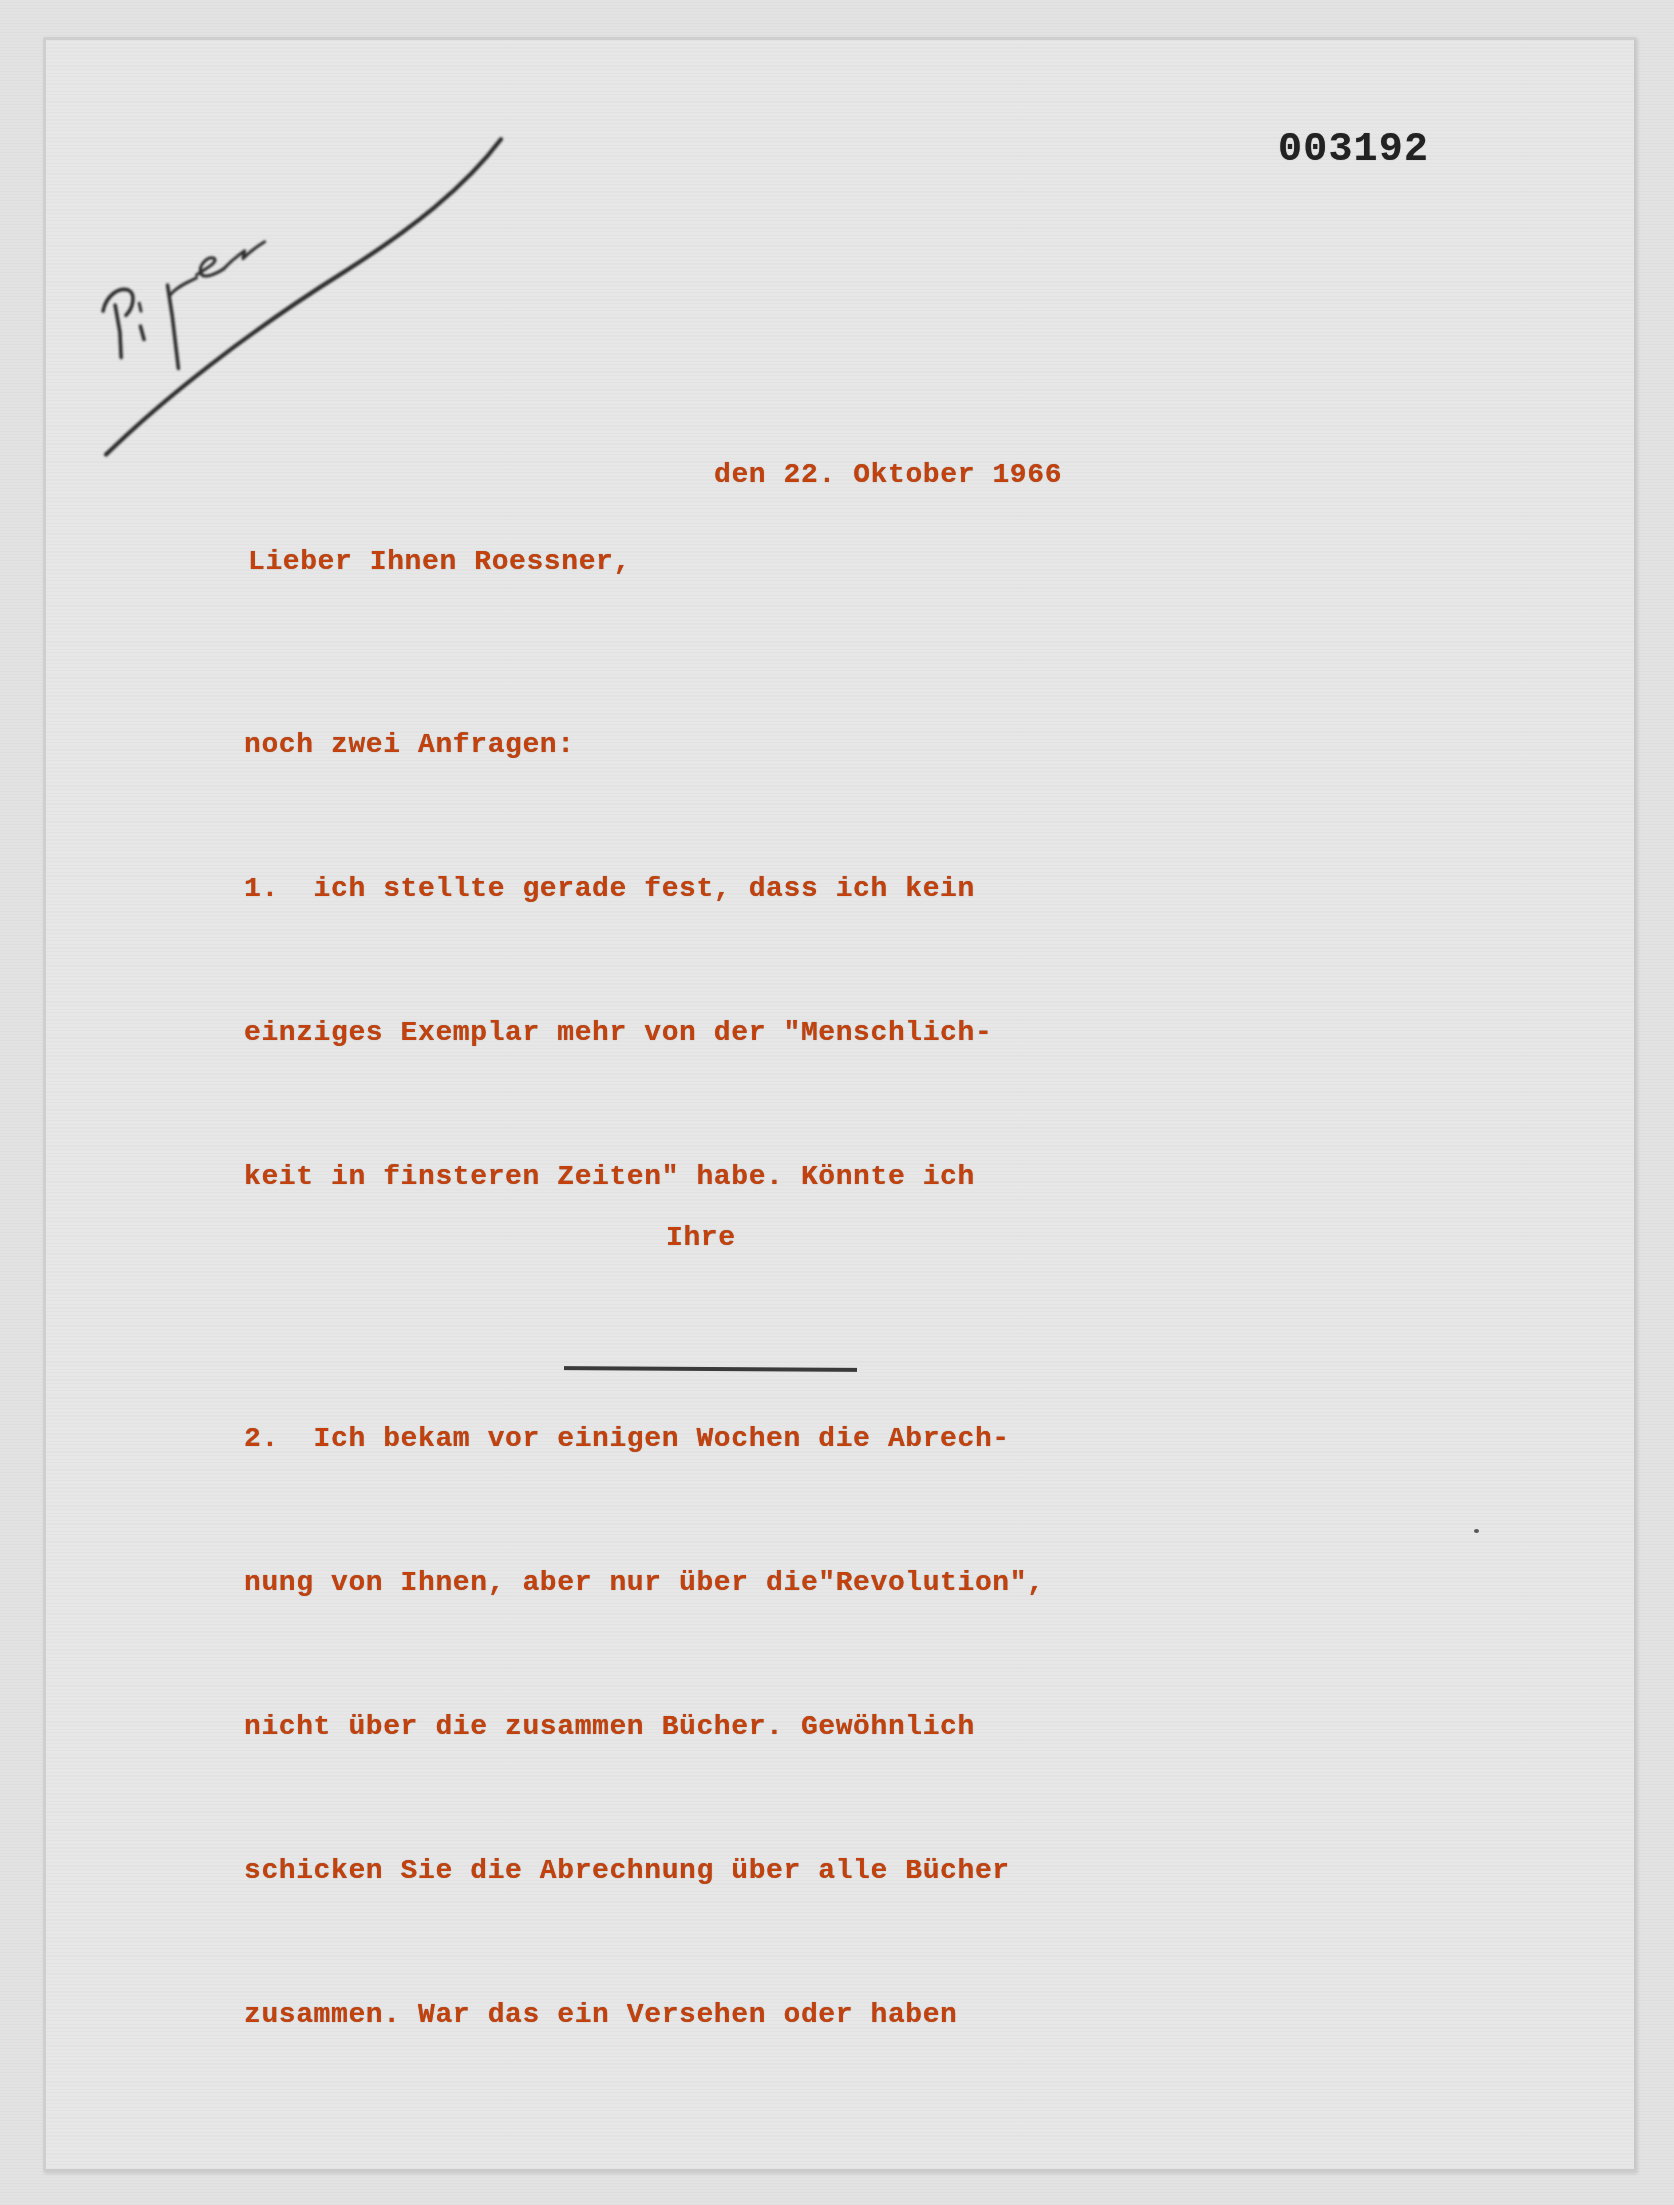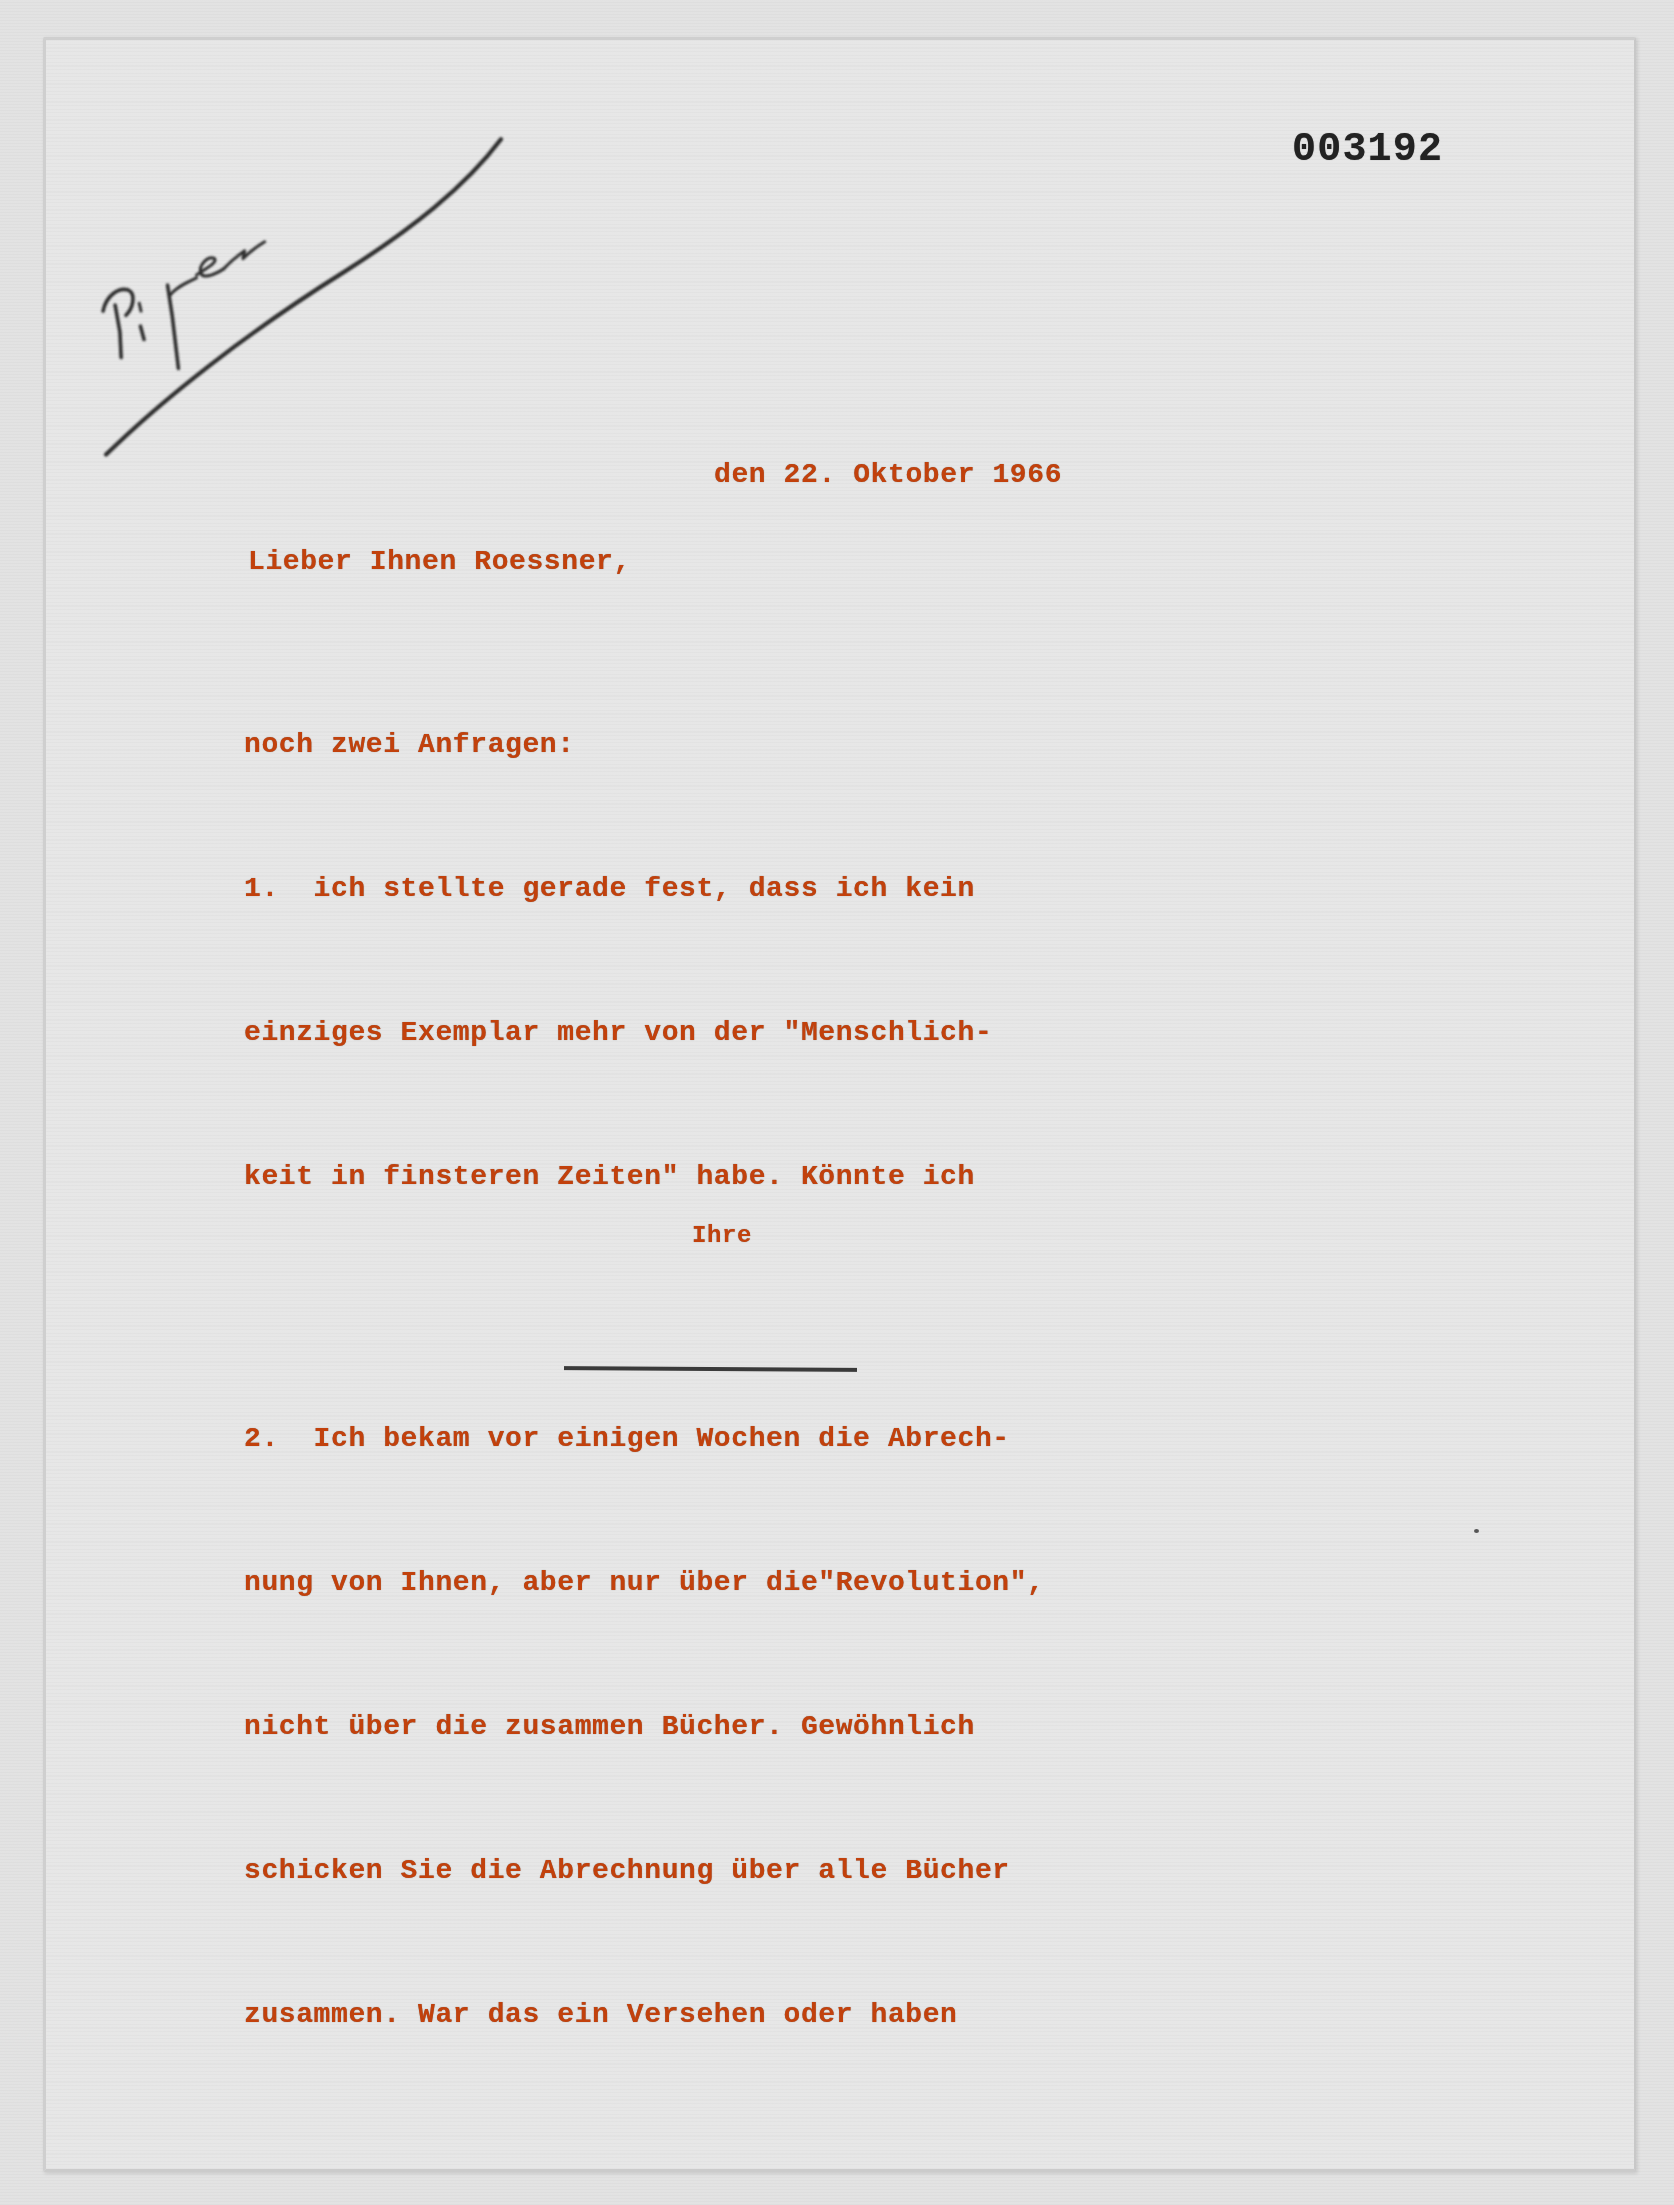--- a/index.html
+++ b/index.html
@@ -46,21 +46,20 @@
       white-space: pre;
       letter-spacing: 0.6px;
       text-shadow: 0 0 0.9px rgba(40,40,40,0.55);
     }
     .doc-number {
       left: 1278px;
       top: 127px;
       font-size: 40px;
       letter-spacing: 1.2px;
       color: #222;
-      margin-left: 14px;
     }
     .date-line {
       left: 714px;
       top: 459px;
       font-size: 28px;
     }
     .salutation {
       left: 248px;
       top: 546px;
       font-size: 28px;
@@ -73,23 +72,23 @@
     }
     .body-line {
       display: block;
       height: 48px;
     }
     .para-gap {
       height: 22px;
       display: block;
     }
     .closing {
-      left: 692px;
+      left: 666px;
       top: 1222px;
-      font-size: 24px;
+      font-size: 28px;
     }
     .signature-line {
       position: absolute;
       left: 564px;
       top: 1367px;
       width: 293px;
       height: 3.6px;
       background: #3a3a3a;
       transform: rotate(0.35deg);
       filter: blur(0.5px);

